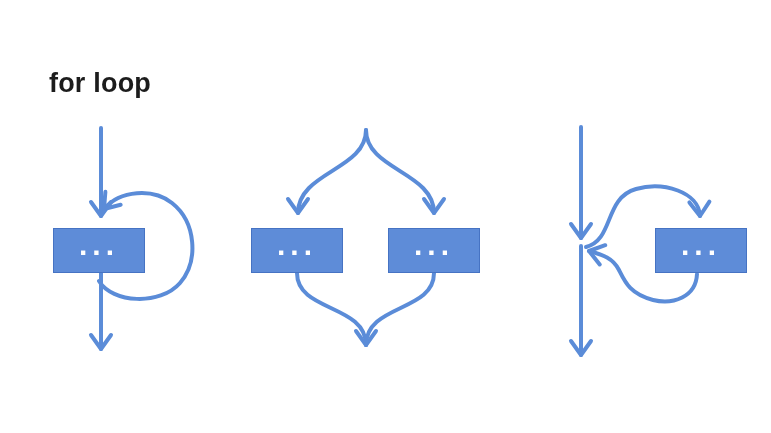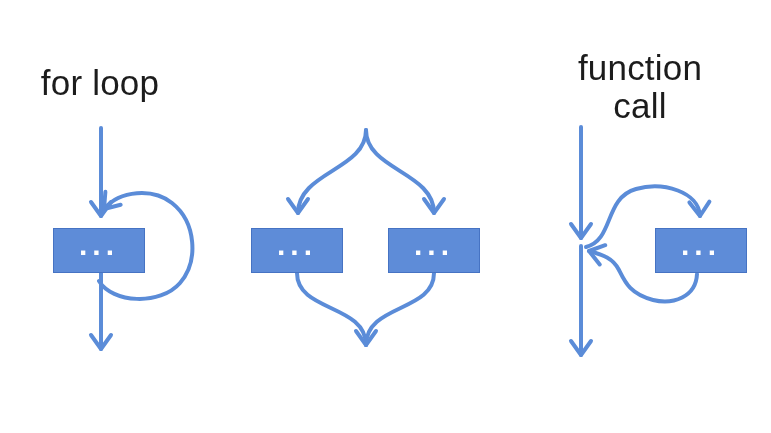--- a/index.html
+++ b/index.html
@@ -11,22 +11,22 @@
     background: var(--bg, #ffffff);
     font-family: "Liberation Sans", sans-serif;
   }
   .canvas {
     position: relative;
     width: 771px;
     height: 433px;
   }
   .title {
     position: absolute;
-    font-weight: normal;
-    font-size: 35px;
+    font-weight: bold;
+    font-size: 27px;
     line-height: 40px;
     color: var(--title, #1c1c1c);
     text-align: center;
     letter-spacing: 0.2px;
     white-space: nowrap;
   }
   .title.t1 { left: 0px;   width: 200px; top: 63px; }
   .title.t2 { left: 265px; width: 200px; top: 63px; }
   .title.t3 { left: 565px; width: 150px; top: 49px; line-height: 38px; white-space: normal; }
   .flow-svg {
@@ -63,21 +63,20 @@
     line-height: 32px;
     letter-spacing: 5px;
   }
 </style>
 </head>
 <body>
 
 <div class="canvas">
 
   <div class="title t1">for loop</div>
-  <div class="title t3">function call</div>
 
   <svg class="flow-svg" viewBox="0 0 771 433" xmlns="http://www.w3.org/2000/svg">
     <defs>
       <marker id="ah" markerWidth="30" markerHeight="30" refX="24" refY="14" orient="auto" markerUnits="userSpaceOnUse">
         <path d="M10,4 L24,14 L10,24" fill="none" stroke="#5b8cd8" stroke-width="4" stroke-linecap="round" stroke-linejoin="round"></path>
       </marker>
     </defs>
 
     <path d="M 101,128 L 101,216" marker-end="url(#ah)" stroke="#5b8cd8"></path>
     <path d="M 99,281 C 112,303 160,306 180,283 C 199,261 196,222 172,203 C 153,188 120,190 104,209" marker-end="url(#ah)" stroke="#5b8cd8"></path>

